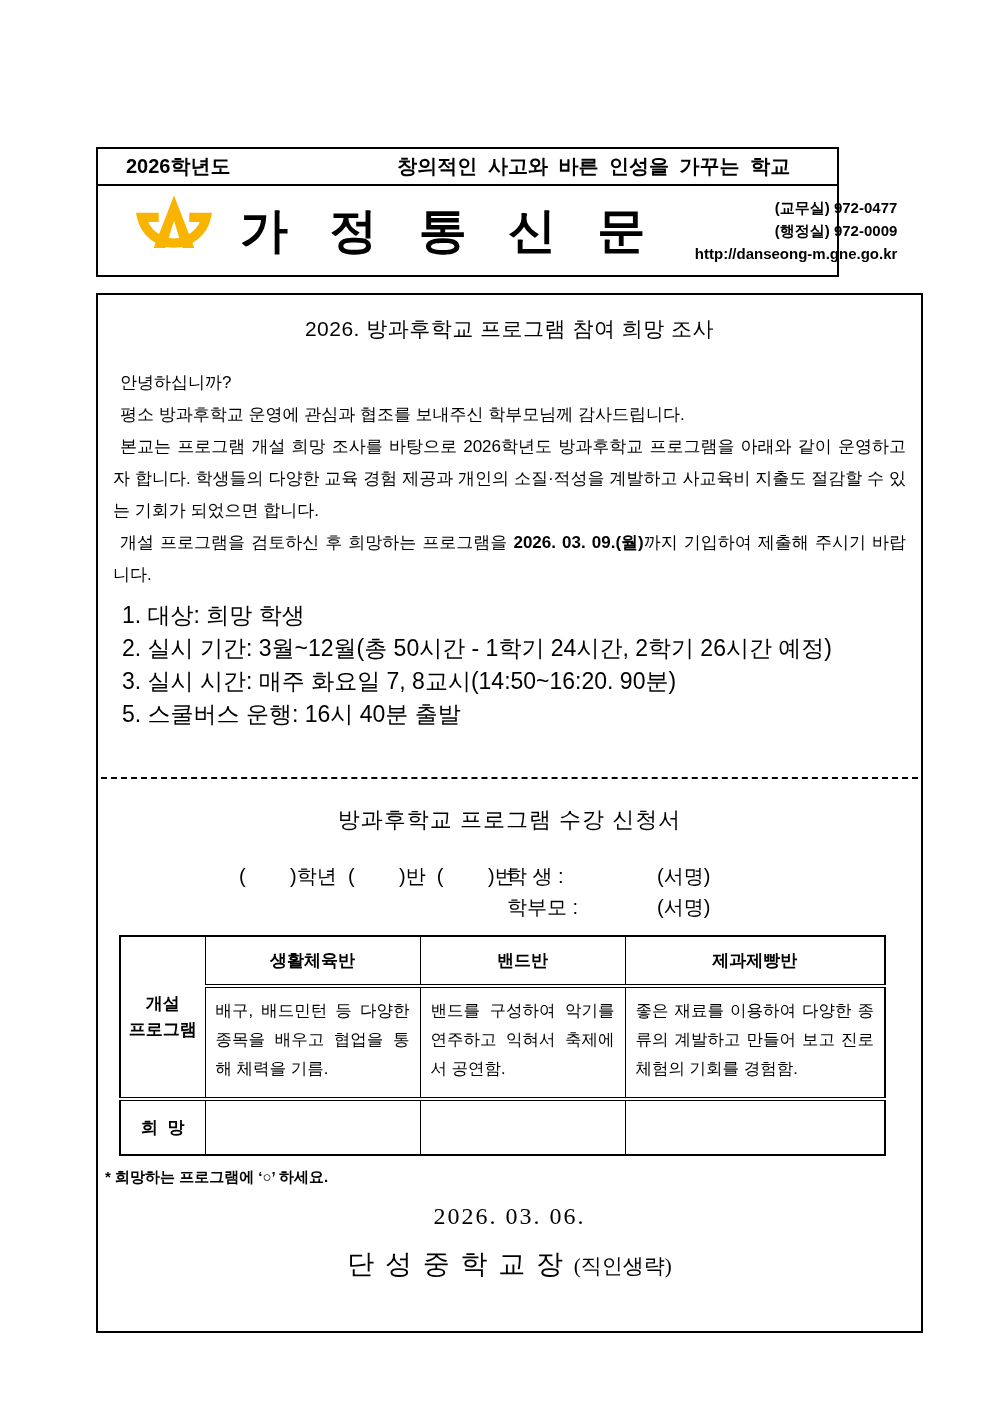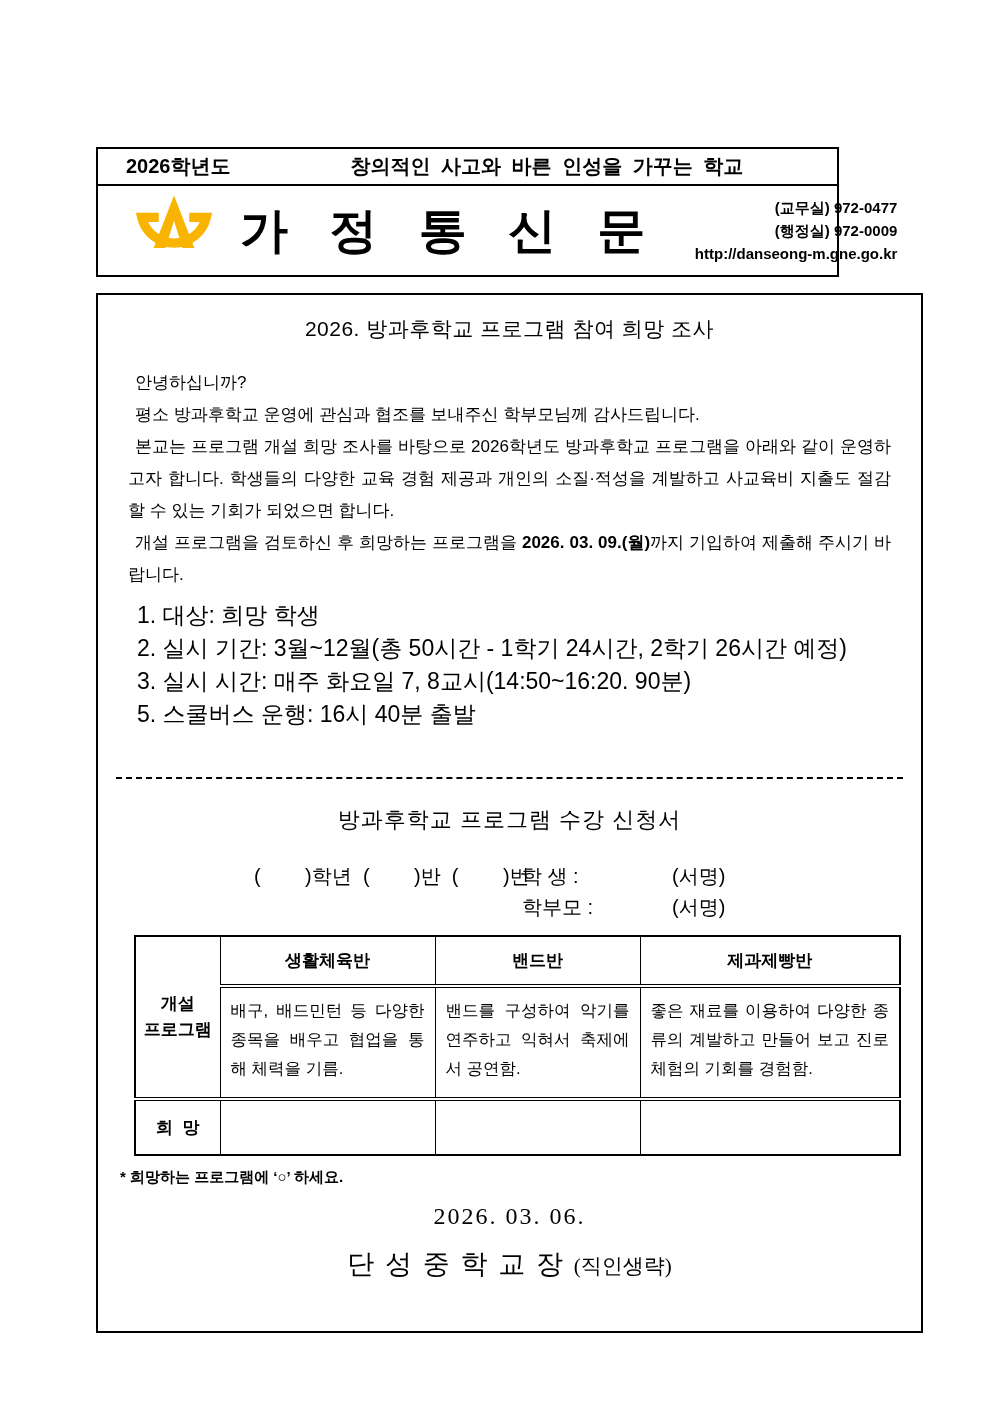--- a/index.html
+++ b/index.html
@@ -22,21 +22,21 @@
   .header-top {
     height: 37px;
     border-bottom: 2px solid #000;
     display: flex; align-items: center;
   }
   .header-year {
     font-weight: bold; font-size: 20px;
     margin-left: 28px; white-space: nowrap;
   }
   .header-slogan {
-    flex: 1; 
+    flex: 1; text-align: center;
     font-weight: bold; font-size: 20px;
     padding-left: 120px; 
     white-space: nowrap; word-spacing: 5px;
   }
   .header-main { display: flex; align-items: center; height: 89px; }
   .logo-wrap { flex: none; width: 104px; height: 78px; margin-left: 24px; }
   .logo-wrap svg { width: 100%; height: 100%; display: block; }
   .logo-stroke { fill: none; stroke: #F8B400; stroke-width: 11; }
   .logo-fill { fill: #F8B400; }
   .header-title {
@@ -50,21 +50,21 @@
     text-align: right; font-weight: bold;
     font-size: 15px; line-height: 1.55;
     white-space: nowrap;
   }
 
   
   .main-box {
     position: absolute; left: 96px; top: 293px;
     width: 827px; height: 1040px;
     border: 2px solid #000;
-    padding: 0 30px;
+    padding: 0 15px;
     background: #fff;
   }
   .notice-title {
     text-align: center; font-size: 21px;
     padding-top: 20px; letter-spacing: 0.5px;
     white-space: nowrap;
   }
   .body-text { margin-top: 24px; font-size: 17px; line-height: 32px; }
   .body-text p { margin: 0; text-indent: 7px; text-align: justify; }
   .deadline { font-weight: bold; }

